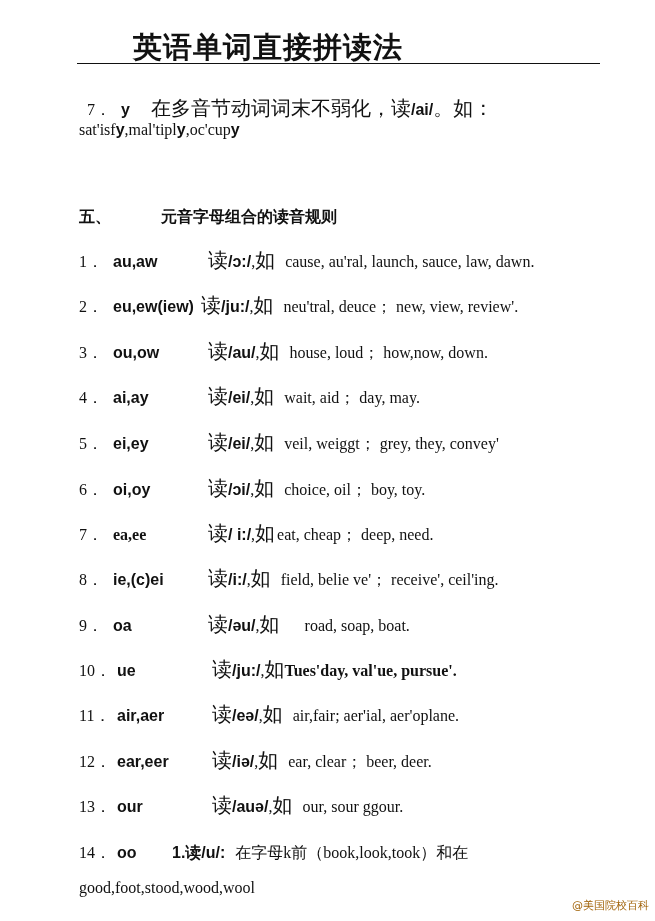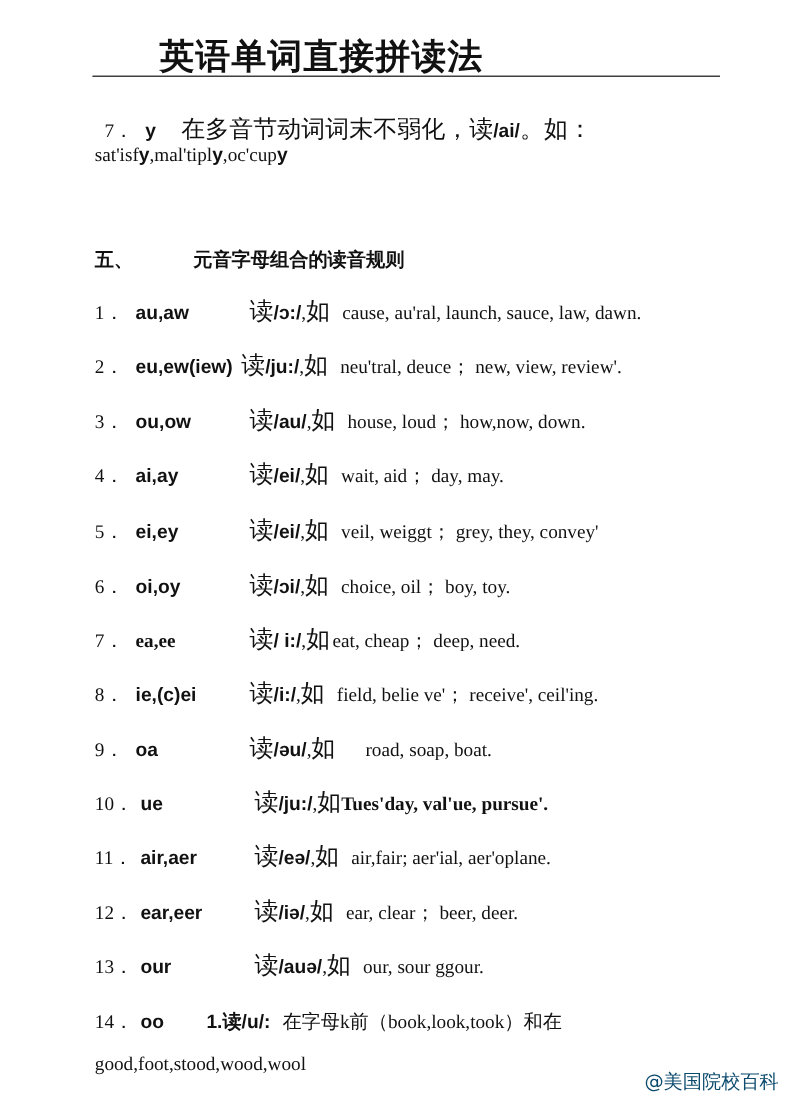--- a/index.html
+++ b/index.html
@@ -12,21 +12,21 @@
   .line { position:absolute; left:79px; font-size:16px; white-space:pre; line-height:20px; }
   .num { display:inline-block; width:34px; }
   .num.w2 { width:38px; }
   .key { font-weight:bold; font-family:"Liberation Sans","DejaVu Sans",sans-serif; display:inline-block; }
   .ipa { font-weight:bold; font-family:"Liberation Sans","DejaVu Sans",sans-serif;margin-top:37px; }
   .b { font-weight:bold; font-family:"Liberation Sans","DejaVu Sans",sans-serif; }
   .cn { font-family:Liberation Mono, monospace; font-size:20px; }
   .section { position:absolute; left:79px; top:207px; font-size:16px;
              font-family:"DejaVu Sans",sans-serif; font-weight:bold; }
   .section .t { margin-left:50px; }
-  .watermark { position:absolute; right:6px; bottom:8px; font-size:16px; color:#0c4a6e;
+  .watermark { position:absolute; right:6px; bottom:8px; font-size:11px; color:#a16207;
                font-family:"DejaVu Sans",sans-serif; }
 </style>
 </head>
 <body>
 
 <div class="title">英语单词直接拼读法</div>
 <div class="rule"></div>
 
 <div class="line" style="top:80px">
   <span class="num">7．</span><span class="key" style="width:30px">y</span><span class="cn">在多音节动词词末不弱化，读</span><span class="ipa">/ai/</span><span class="cn">。如：</span>

